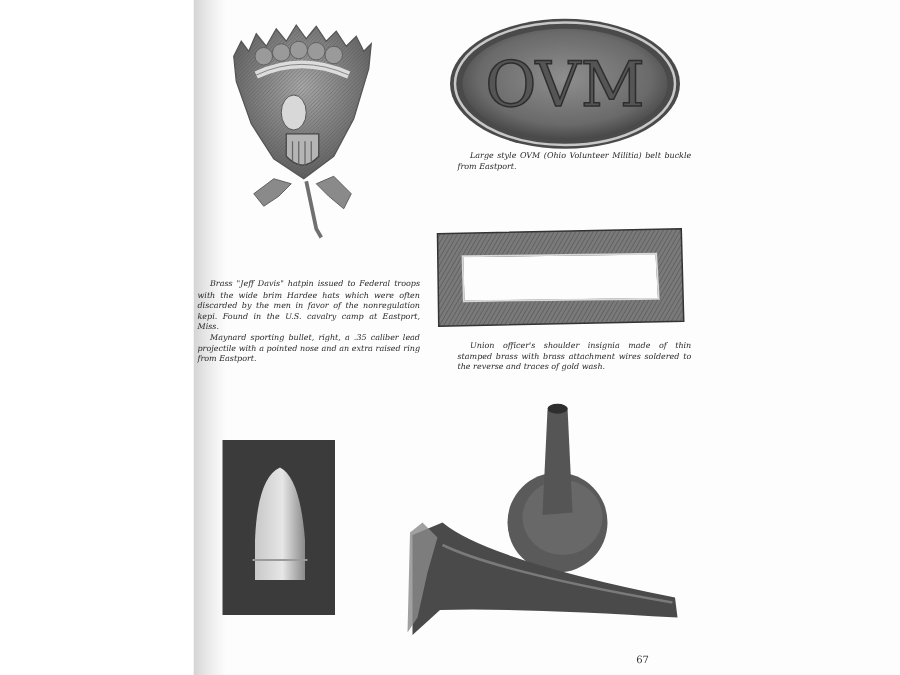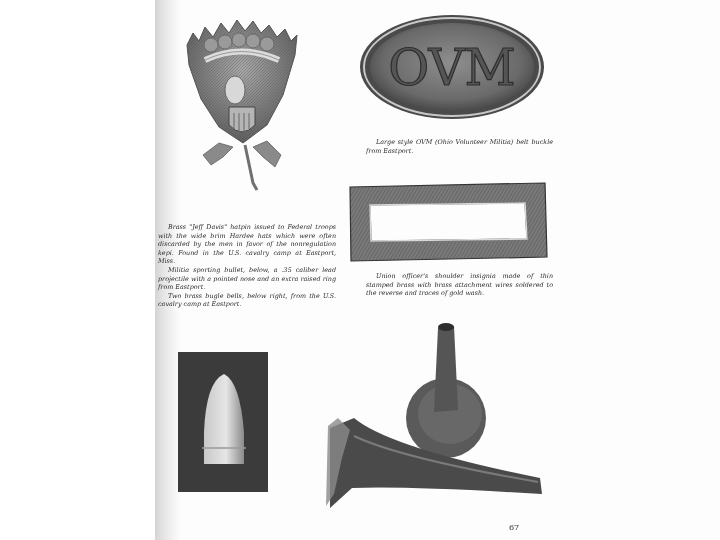--- a/index.html
+++ b/index.html
@@ -78,43 +78,42 @@
       <stop offset="70%" stop-color="#6a6a6a"></stop>
       <stop offset="100%" stop-color="#3e3e3e"></stop>
     </radialGradient>
   </defs>
   <ellipse cx="95" cy="55" rx="92" ry="52" fill="#4a4a4a"></ellipse>
   <ellipse cx="95" cy="55" rx="88" ry="49" fill="none" stroke="#c8c8c8" stroke-width="2"></ellipse>
   <ellipse cx="95" cy="55" rx="82" ry="44" fill="url(#bkG)"></ellipse>
   <text x="95" y="73" text-anchor="middle" font-family="DejaVu Serif, serif" font-size="50" fill="#555" stroke="#2e2e2e" stroke-width="1.2">OVM</text>
 </svg>
 
-<div class="caption" style="left:366px; top:138px; width:187px;">
+<div class="caption" style="left:366px; top:120px; width:187px;">
   <p>Large style OVM (Ohio Volunteer Militia) belt buckle from Eastport.</p>
 </div>
 
 <svg class="insignia" viewBox="0 0 205 82">
   <defs>
     <pattern id="hatch2" width="3" height="3" patternUnits="userSpaceOnUse" patternTransform="rotate(30)">
       <line x1="0" y1="0" x2="0" y2="3" stroke="#3a3a3a" stroke-width="1"></line>
     </pattern>
   </defs>
   <path d="M5 6 L200 2 L202 76 L6 80 Z M25 24 L180 22 L182 58 L26 60 Z" fill="#7a7a7a" fill-rule="evenodd" stroke="#333" stroke-width="1.2"></path>
   <path d="M5 6 L200 2 L202 76 L6 80 Z M25 24 L180 22 L182 58 L26 60 Z" fill="url(#hatch2)" fill-rule="evenodd" opacity="0.6"></path>
   <path d="M25 24 L180 22 L182 58 L26 60 Z" fill="none" stroke="#d8d8d8" stroke-width="1.5"></path>
 </svg>
 
 <div class="caption" style="left:366px; top:272px; width:187px;">
   <p>Union officer's shoulder insignia made of thin stamped brass with brass attachment wires soldered to the reverse and traces of gold wash.</p>
 </div>
 
 <div class="caption" style="left:158px; top:223px; width:178px;">
   <p>Brass "Jeff Davis" hatpin issued to Federal troops with the wide brim Hardee hats which were often discarded by the men in favor of the nonregulation kepi. Found in the U.S. cavalry camp at Eastport, Miss.</p>
-  <p>Militia sporting bullet, below, a .35 caliber lead projectile with a pointed nose and an extra raised ring from Eastport.</p>
-  <p>Two brass bugle bells, below right, from the U.S. cavalry camp at Eastport.</p>
+  <p>Maynard sporting bullet, right, a .35 caliber lead projectile with a pointed nose and an extra raised ring from Eastport.</p>
 </div>
 
 <div class="bullet">
   <svg width="90" height="140" viewBox="0 0 90 140">
     <defs>
       <linearGradient id="blG" x1="0" x2="1">
         <stop offset="0%" stop-color="#c8c8c8"></stop>
         <stop offset="55%" stop-color="#e6e6e6"></stop>
         <stop offset="100%" stop-color="#8a8a8a"></stop>
       </linearGradient>

